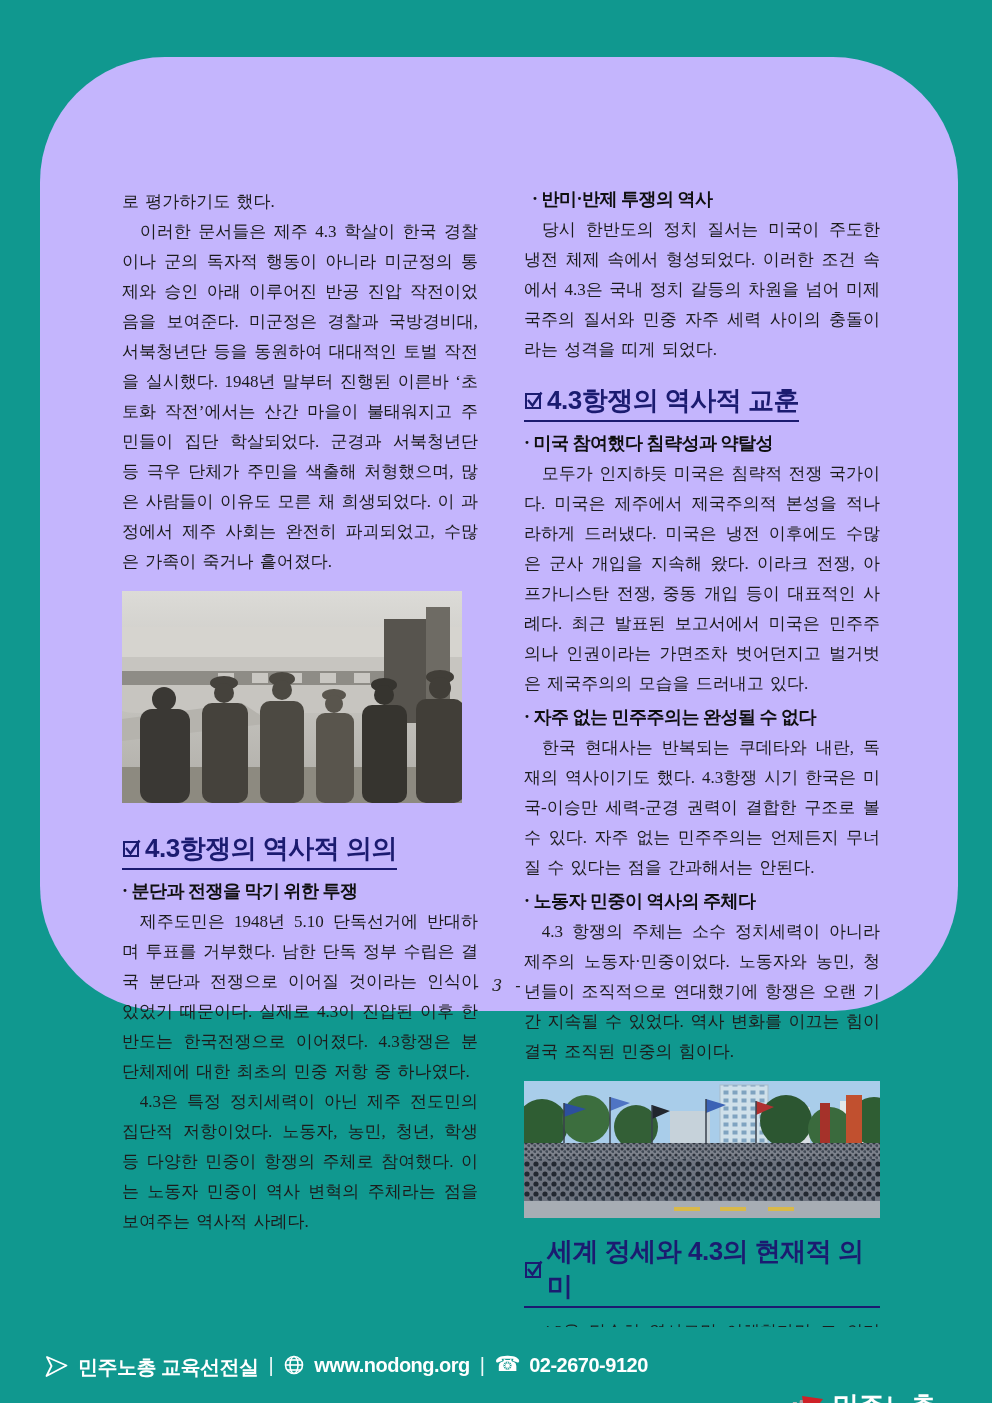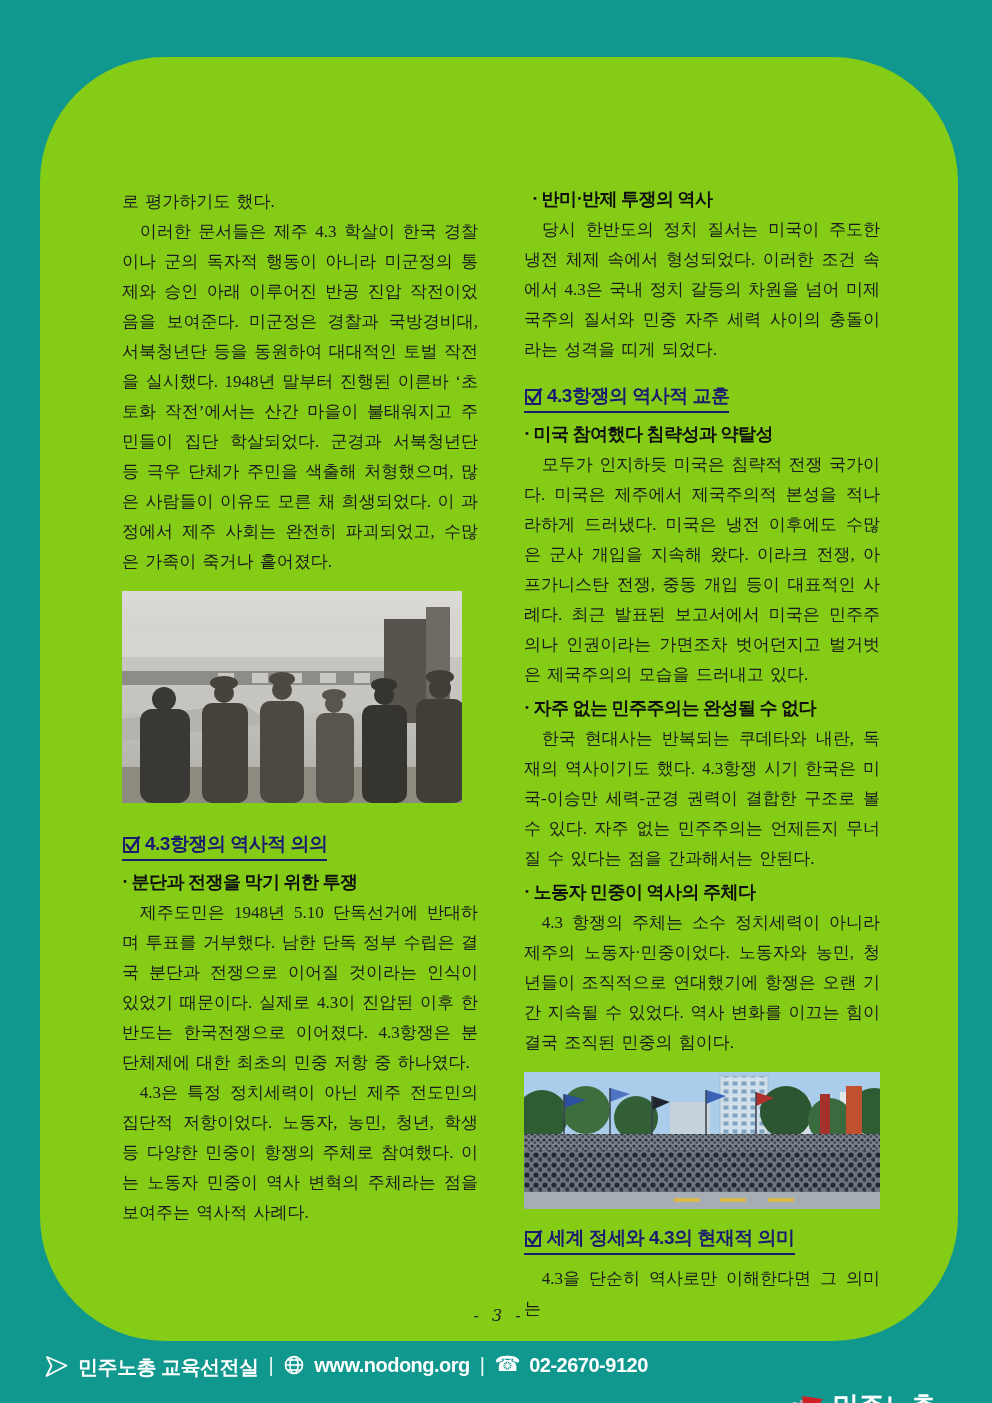--- a/index.html
+++ b/index.html
@@ -5,22 +5,22 @@
   html,body{margin:0;padding:0;}
   body{
     width:992px;height:1403px;
     background:#10988F;
     position:relative;
     overflow:hidden;
     font-family:"Liberation Serif", serif;
   }
   .sheet{
     position:absolute;left:40px;top:57px;
-    width:918px;height:1284px;
-    background:#84cc16;
+    width:918px;height:954px;
+    background:#c4b5fd;
     border-radius:125px;
   }
   .content{
     position:absolute;left:82px;top:130px;
     width:758px;height:1140px;
     display:flex;gap:46px;
     overflow:hidden;
   }
   .col{flex:1 1 0;min-width:0;}
   p.body{
@@ -28,21 +28,21 @@
     font-size:17px;line-height:30px;
     color:#1c1c1c;
     text-align:justify;
     word-spacing:2px;
   }
   p.indent{text-indent:1.05em;}
   h2.sectionhead{
     display:inline-flex;align-items:center;gap:3px;
     margin:0;
     font-family:"Liberation Sans", sans-serif;
-    font-size:19px;font-weight:800;letter-spacing:-0.5px;
+    font-size:26px;font-weight:800;letter-spacing:-0.5px;
     color:#1B1B70;
     border-bottom:2.5px solid #1B1B70;
     padding-bottom:2px;
   }
   .sectionwrap{margin:18px 0 9px;}
   h3.sub{
     margin:6px 0 4px;
     font-size:18px;font-weight:700;
     color:#0f0f0f;
     font-family:"Liberation Serif", serif;

